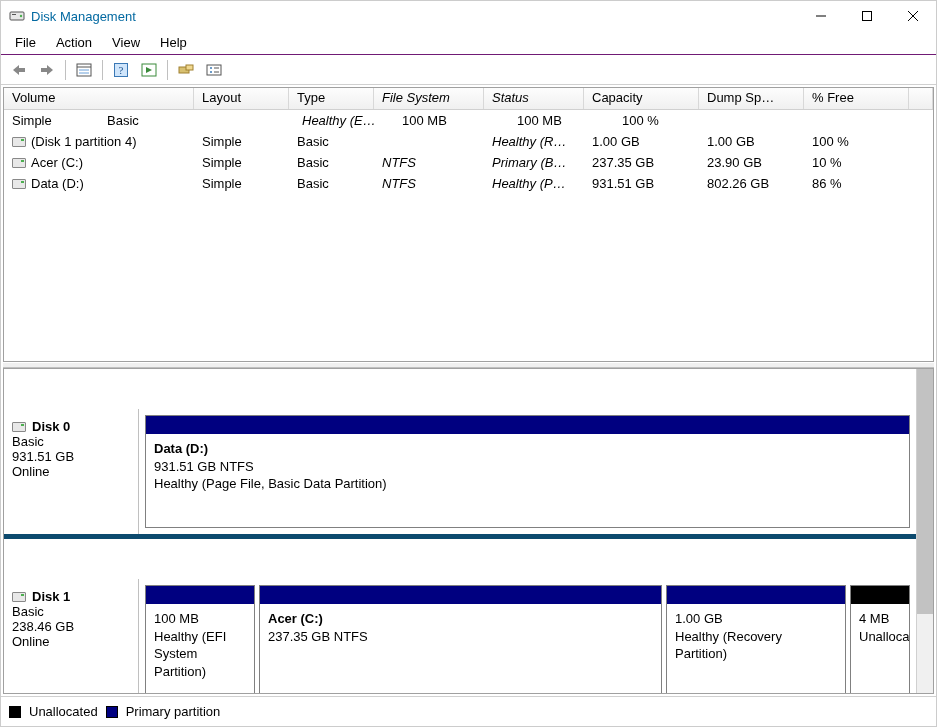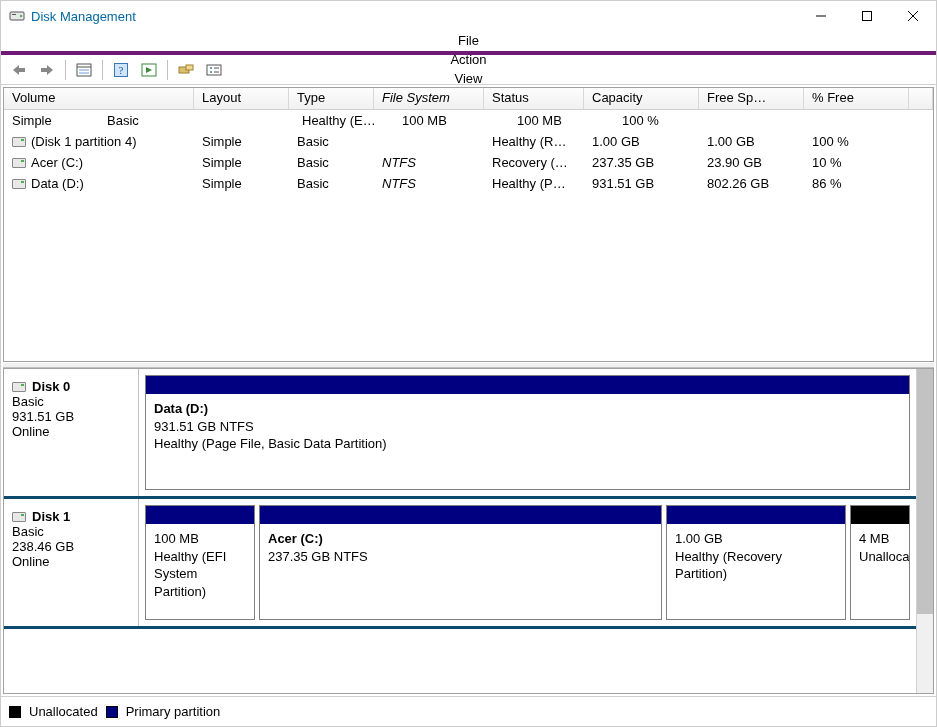--- a/index.html
+++ b/index.html
@@ -7,21 +7,21 @@
   body { width:937px; height:727px; background:#fff; display:flex; flex-direction:column; border:1px solid #ccc; }
 
   
   .title-bar { height:30px; display:flex; align-items:center; padding:0 0 0 8px; color:#0369a1; }
   .title-bar .app-icon { width:16px; height:16px; margin-right:6px; display:flex; align-items:center; justify-content:center; }
   .title-bar .title-text { flex:0 0 auto; }
   .title-bar .spacer { flex:1; }
   .win-ctrl { width:46px; height:30px; display:flex; align-items:center; justify-content:center; color:#000; }
 
   
-  .menu-bar { height:24px; display:flex; align-items:center; padding:0 4px; border-bottom:4px solid #701a75;flex-direction:column; }
+  .menu-bar { height:24px; display:flex; align-items:center; padding:0 4px; border-bottom:1px solid #701a75; }
   .menu-item { padding:2px 10px; }
 
   
   .toolbar { height:30px; display:flex; align-items:center; padding:2px 6px; gap:4px; border-bottom:1px solid #d0d0d0; }
   .tbtn { width:24px; height:24px; display:flex; align-items:center; justify-content:center; border:1px solid transparent; }
   .tsep { width:1px; height:20px; background:#c0c0c0; margin:0 2px; }
 
   
   .content { flex:1; display:flex; flex-direction:column; min-height:0; }
 
@@ -35,30 +35,30 @@
   .vol-row .cell { padding:0 8px; overflow:hidden; white-space:nowrap; text-overflow:ellipsis; }
   .vol-row .cell:first-child { display:flex; align-items:center; gap:5px; }
   .drive-glyph { width:14px; height:10px; background:#e8e8e8; border:1px solid #888; border-radius:1px; position:relative; flex:0 0 auto; }
   .drive-glyph::after { content:""; position:absolute; right:1px; top:1px; width:3px; height:2px; background:#4caf50; }
 
   
   .c-vol   { width:190px; }
   .c-lay   { width:95px;  }
   .c-typ   { width:85px;  }
   .c-fs    { width:110px;font-style:italic; }
-  .c-stat  { width:100px; }
+  .c-stat  { width:100px;font-style:italic; }
   .c-cap   { width:115px; }
   .c-free  { width:105px; }
   .c-pct   { width:105px; }
   .c-rest  { flex:1; }
 
   
   .disk-pane { flex:1; overflow:hidden; display:flex; margin:0 2px 2px 2px; border:1px solid #a0a0a0; background:#fff; }
   .disk-scroll { flex:1; overflow:auto; }
-  .disk-row { display:flex; border-bottom:3px solid #0c4a6e; min-height:130px; }
+  .disk-row { display:flex; border-bottom:5px solid #0c4a6e; min-height:130px;margin-top:40px; }
   .disk-label { width:135px; border-right:1px solid #c0c0c0; padding:10px 8px; background:#fff; }
   .disk-label .dname { font-weight:bold; display:flex; align-items:center; gap:6px;}
   .disk-parts { flex:1; padding:6px; display:flex; gap:4px; }
   .part { display:flex; flex-direction:column; border:1px solid #808080; overflow:hidden; }
   .part .bar { height:18px; background:#000080; flex:0 0 auto; }
   .part.unalloc .bar { background:#000; }
   .part .body { flex:1; padding:6px 8px; line-height:1.35; overflow:hidden; }
   .part .body b { font-weight:bold; }
   .disk-row.d0 .disk-parts .part { flex:1; }
   .disk-row.d1 .p0 { width:110px; }
@@ -172,21 +172,21 @@
 <div class="content">
 
   <div class="volume-pane">
     <div class="vol-header">
       <div class="col c-vol">Volume</div>
       <div class="col c-lay">Layout</div>
       <div class="col c-typ">Type</div>
       <div class="col c-fs">File System</div>
       <div class="col c-stat">Status</div>
       <div class="col c-cap">Capacity</div>
-      <div class="col c-free">Free Sp…</div>
+      <div class="col c-free">Dump Sp…</div>
       <div class="col c-pct">% Free</div>
       <div class="col c-rest"></div>
     </div>
     <div class="vol-body" id="vol-body">
 
     <div class="vol-row">
           <div class="cell c-lay">Simple</div>
           <div class="cell c-typ">Basic</div>
           <div class="cell c-fs"></div>
           <div class="cell c-stat">Healthy (E…</div>
@@ -208,21 +208,21 @@
           <div class="cell c-pct">100 %</div>
         </div>
         <div class="vol-row">
           <div class="cell c-vol">
             <span class="drive-glyph"></span>
             <span>Acer (C:)</span>
           </div>
           <div class="cell c-lay">Simple</div>
           <div class="cell c-typ">Basic</div>
           <div class="cell c-fs">NTFS</div>
-          <div class="cell c-stat">Recovery (B…</div>
+          <div class="cell c-stat">Primary (B…</div>
           <div class="cell c-cap">237.35 GB</div>
           <div class="cell c-free">23.90 GB</div>
           <div class="cell c-pct">10 %</div>
         </div>
         <div class="vol-row">
           <div class="cell c-vol">
             <span class="drive-glyph"></span>
             <span>Data (D:)</span>
           </div>
           <div class="cell c-lay">Simple</div>

